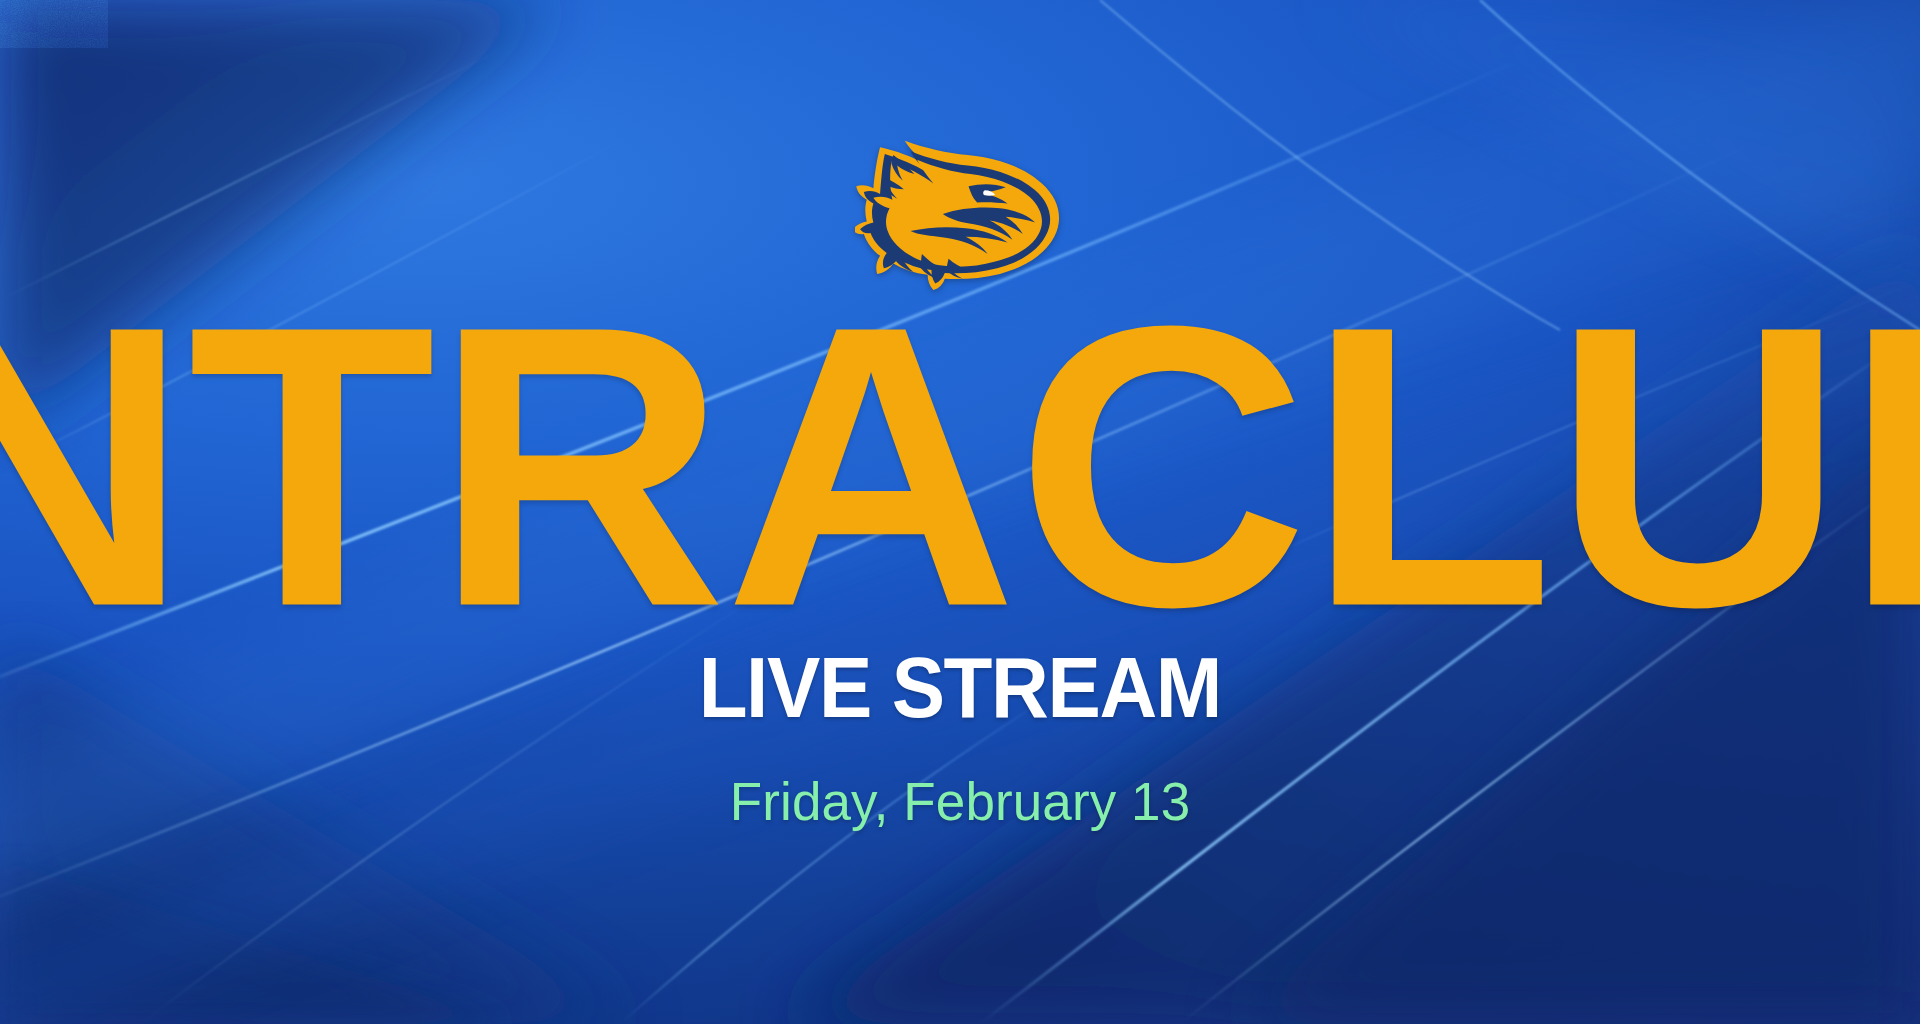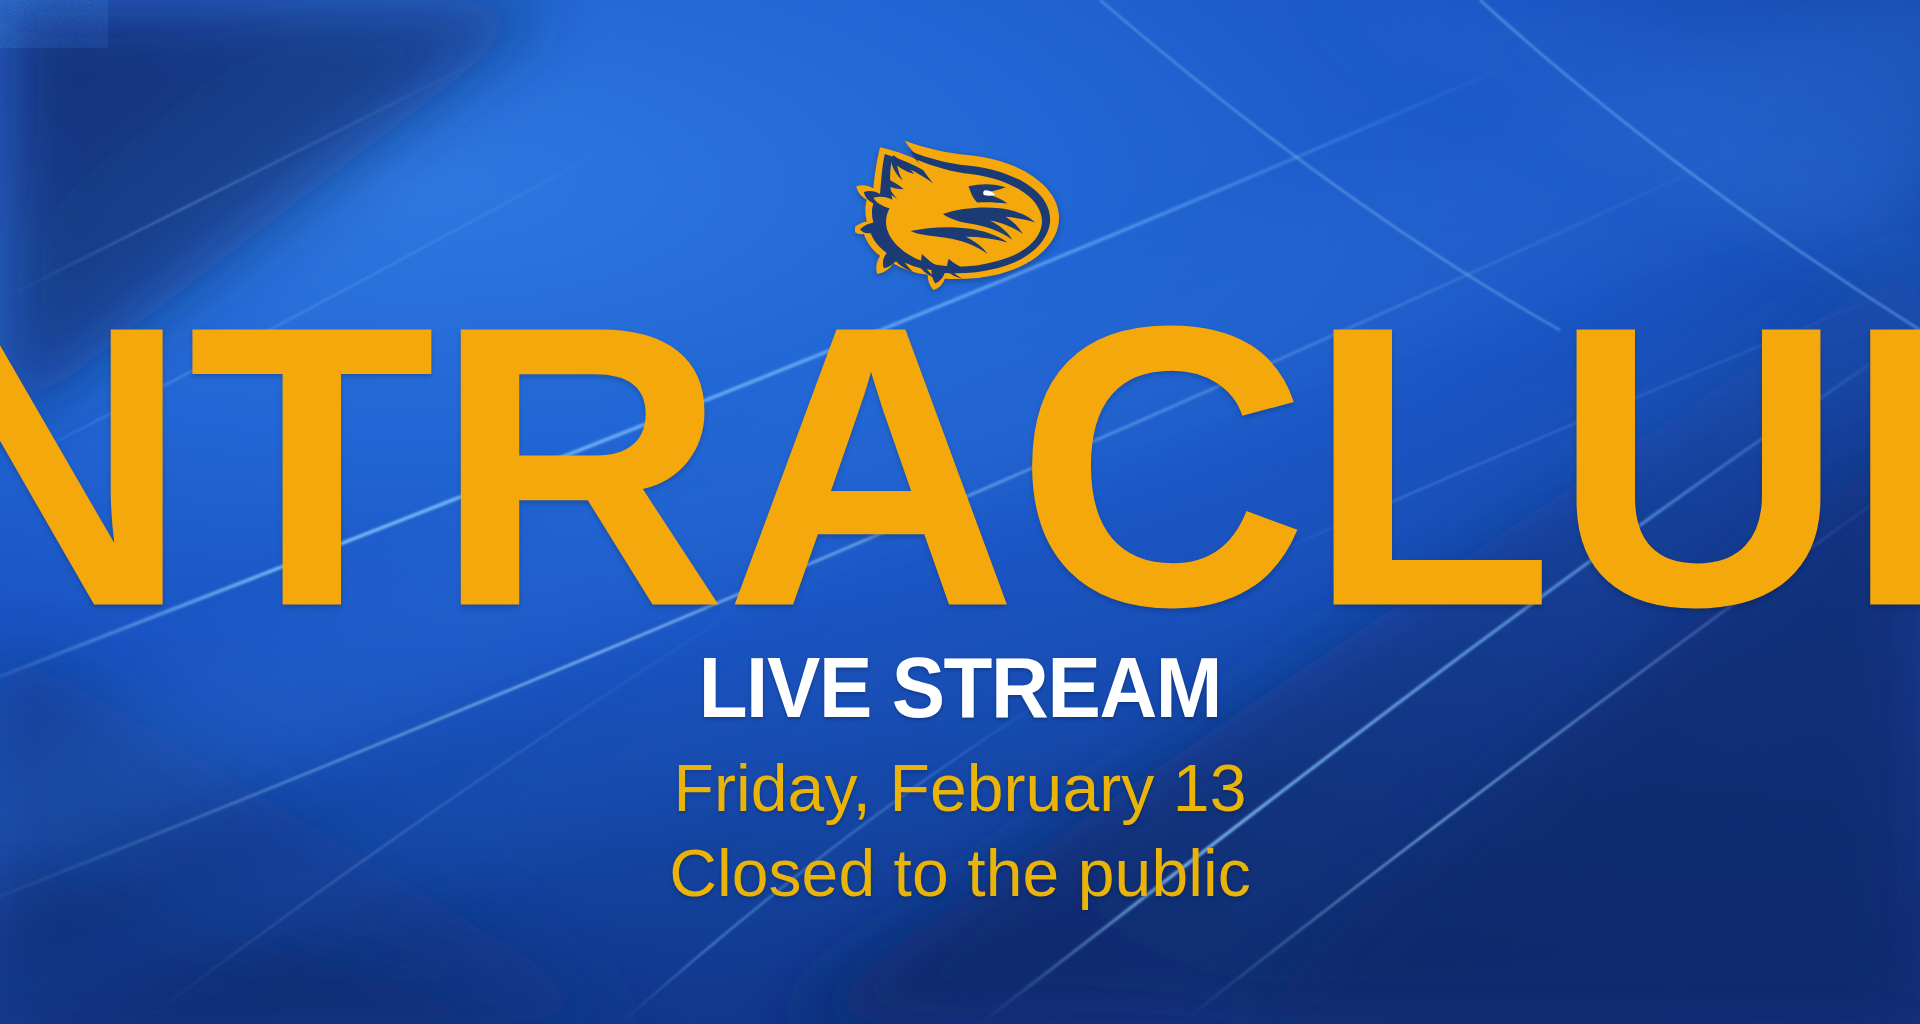--- a/index.html
+++ b/index.html
@@ -77,26 +77,26 @@
     font-weight:700;
     font-size:86px;
     line-height:1;
     letter-spacing:-1.5px;
     transform:scaleX(.93);
     white-space:nowrap;
     text-shadow:0 2px 4px rgba(0,0,0,.25);
   }
 
   #details{
-    margin-top:16px;
+    margin-top:38px;
     text-align:center;
-    color:#eab308;
+    color:#86efac;
     font-family:"Liberation Sans", sans-serif;
     font-weight:400;
-    font-size:66px;
+    font-size:53px;
     line-height:1.28;
     letter-spacing:.1px;
     text-shadow:0 2px 4px rgba(0,0,0,.22);
   }
   #details .dl{ display:block; white-space:nowrap; }
 </style>
 </head>
 <body>
 
 <div id="poster">
@@ -241,17 +241,16 @@
           C45,39 47,44 50,49 C44,44 40,38 38,31 C38,28 39,25 40,22 Z"></path>
       </svg>
     </div>
 
     <div id="title">INTRACLUB</div>
 
     <div id="subtitle">LIVE STREAM</div>
 
     <div id="details">
       <span class="dl">Friday, February 13</span>
-      <span class="dl">Closed to the public</span>
     </div>
 
   </div>
 </div>
 
 </body></html>

